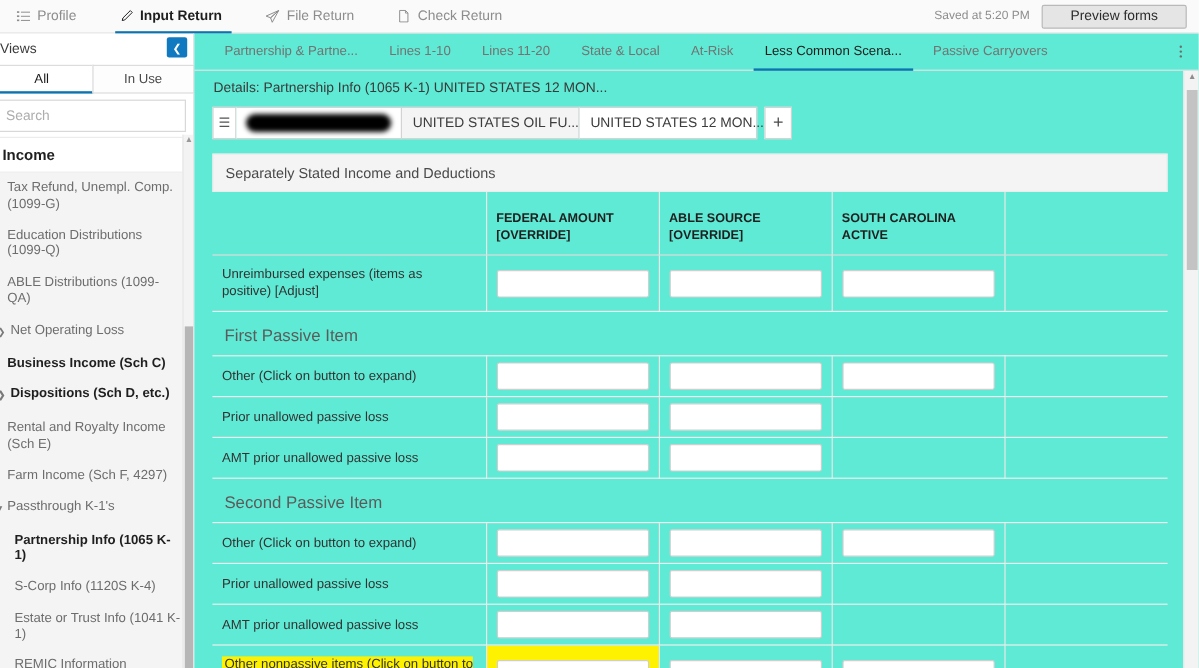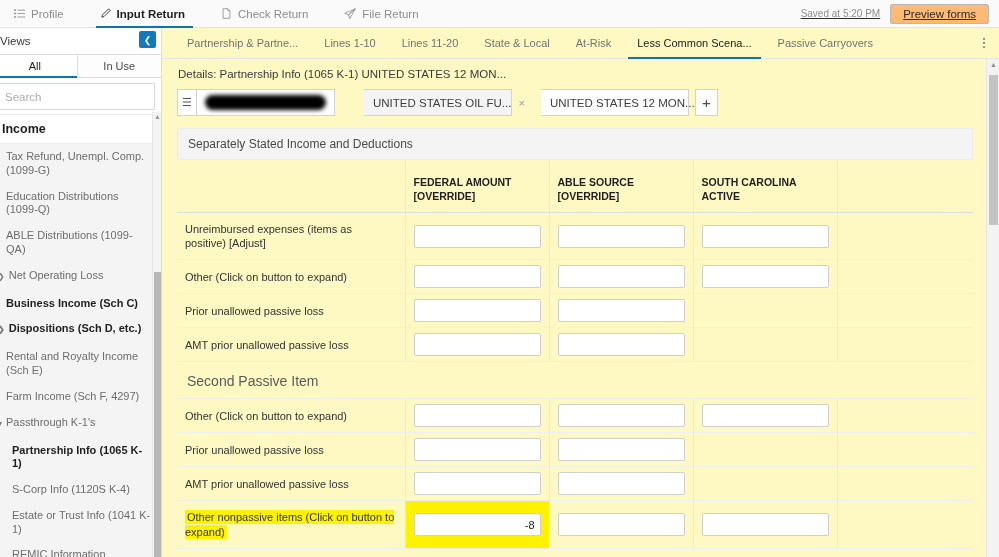--- a/index.html
+++ b/index.html
@@ -30,27 +30,26 @@
   }
   .tnav.active { color: #1e1e1e; font-weight: bold; }
   .tnav.active::after {
     content: ""; position: absolute; left: 10px; right: 14px; bottom: -1px;
     height: 2.5px; background: #0d74af;
   }
   .tnav svg { display: block; }
   .topnav-right {
     margin-left: auto; display: flex; align-items: center; gap: 10px;
     padding-right: 10px;
-    text-decoration: underline;
   }
   .saved-text { font-size: 10px; color: #8d8d8d; white-space: nowrap; }
   .preview-btn {
-    border: 1px solid #b9b9b9; background: #fdba74;
+    border: 1px solid #b9b9b9; background: #e5e5e5;
     font-size: 11.5px; color: #2b2b2b;
-    padding: 3px 12px; border-radius: 2px; cursor: pointer;
+    padding: 3px 23px; border-radius: 2px; cursor: pointer;
     font-family: "Liberation Sans", sans-serif;
     white-space: nowrap;
   }
 
   
   .body-row { flex: 1; display: flex; min-height: 0; position: relative; }
 
   
   .sidebar {
     width: 170px; min-width: 170px;
@@ -122,21 +121,21 @@
   }
   .sb-scroll-up {
     position: absolute; top: 1px; left: 1px; font-size: 7px; color: #999;
   }
   .sb-scroll-thumb {
     position: absolute; left: 1px; width: 7px; top: 160px; bottom: 0;
     background: #b6b6b6;
   }
 
   
-  .main { flex: 1; display: flex; flex-direction: column; min-width: 0; position: relative; background:#fef9c3; }
+  .main { flex: 1; display: flex; flex-direction: column; min-width: 0; position: relative; background:#5eead4; }
   .subnav {
     height: 31px; min-height: 31px;
     border-bottom: 1px solid #e4e4e4;
     display: flex; align-items: stretch;
     padding-left: 12px; position: relative;
   }
   .snav {
     display: flex; align-items: center;
     padding: 0 13px; font-size: 11px; color: #737373;
     cursor: pointer; white-space: nowrap; position: relative;
@@ -283,34 +282,34 @@
         <div class="tnav active">
           <span>
             <svg width="11" height="11" viewBox="0 0 16 16">
               <path d="M12.5 1.2l2.3 2.3-9 9-3.1.8.8-3.1z" fill="none" stroke="#1e1e1e" stroke-width="1.2" stroke-linejoin="round"></path>
             </svg>
           </span>
           <span>Input Return</span>
         </div>
         <div class="tnav">
           <span>
+            <svg width="12" height="12" viewBox="0 0 16 16">
+              <path d="M15 1L1 7.2l5 1.9L15 1zM6 9.1l1.8 5L15 1z" fill="none" stroke="#8d8d8d" stroke-width="1.1" stroke-linejoin="round"></path>
+            </svg>
+          </span>
+          <span>File Return</span>
+        </div>
+        <div class="tnav">
+          <span>
             <svg width="11" height="11" viewBox="0 0 16 16">
               <path d="M3 1h7l3 3v11H3z" fill="none" stroke="#8d8d8d" stroke-width="1.2" stroke-linejoin="round"></path>
               <path d="M10 1v3.2h3" fill="none" stroke="#8d8d8d" stroke-width="1.1"></path>
             </svg>
           </span>
           <span>Check Return</span>
-        </div>
-        <div class="tnav">
-          <span>
-            <svg width="12" height="12" viewBox="0 0 16 16">
-              <path d="M15 1L1 7.2l5 1.9L15 1zM6 9.1l1.8 5L15 1z" fill="none" stroke="#8d8d8d" stroke-width="1.1" stroke-linejoin="round"></path>
-            </svg>
-          </span>
-          <span>File Return</span>
         </div>
       </div>
     <div class="topnav-right">
       <span class="saved-text">Saved at 5:20 PM</span>
       <button class="preview-btn">Preview forms</button>
     </div>
   </div>
 
   <div class="body-row">
 
@@ -382,21 +381,21 @@
             <i></i>
             <i></i>
             <i></i>
           </div>
       </div>
 
       <div class="details-line">Details: Partnership Info (1065 K-1) UNITED STATES 12 MON...</div>
 
       <div class="chiprow">
         <div class="chip-menu">☰</div>
-        <div id="chips" style="display:flex;align-items:stretch;gap:29px;">
+        <div id="chips" style="display:flex;align-items:stretch;">
             <div class="chip redacted">
               <div class="bar"></div>
             </div>
             <div class="chip">
               <span>UNITED STATES OIL FU...</span>
               <span class="x">×</span>
             </div>
             <div class="chip active">
               <span>UNITED STATES 12 MON...</span>
               <span class="x">×</span>
@@ -434,20 +433,23 @@
             </thead>
           <tbody id="grid-body">
               <tr>
                 <td class="lbl"><span>Unreimbursed expenses (items as positive) [Adjust]</span></td>
                 <td class="cell"><input class="fld" style=""></td>
                 <td class="cell"><input class="fld" style=""></td>
                 <td class="cell"><input class="fld" style=""></td>
                 <td class="empty last"></td>
               </tr>
               <tr>
+                <td class="grouphdr" colspan="5">First Passive Item</td>
+              </tr>
+              <tr>
                 <td class="lbl"><span>Other (Click on button to expand)</span></td>
                 <td class="cell"><input class="fld" style=""></td>
                 <td class="cell"><input class="fld" style=""></td>
                 <td class="cell"><input class="fld" style=""></td>
                 <td class="empty last"></td>
               </tr>
               <tr>
                 <td class="lbl"><span>Prior unallowed passive loss</span></td>
                 <td class="cell"><input class="fld" style=""></td>
                 <td class="cell"><input class="fld" style=""></td>

